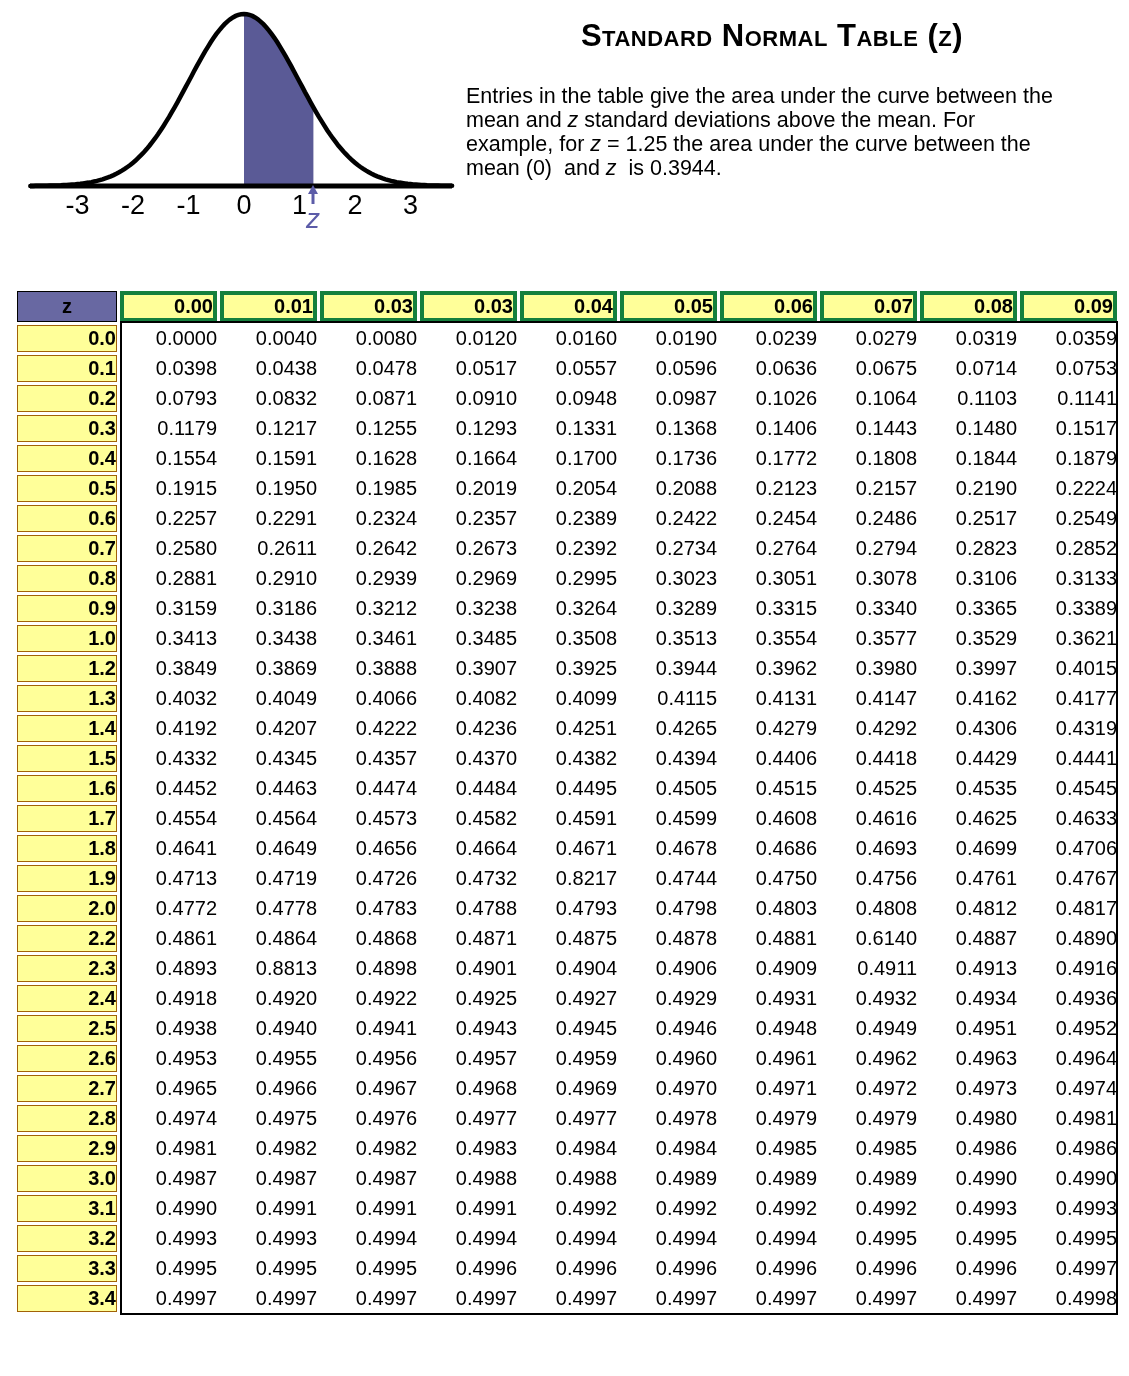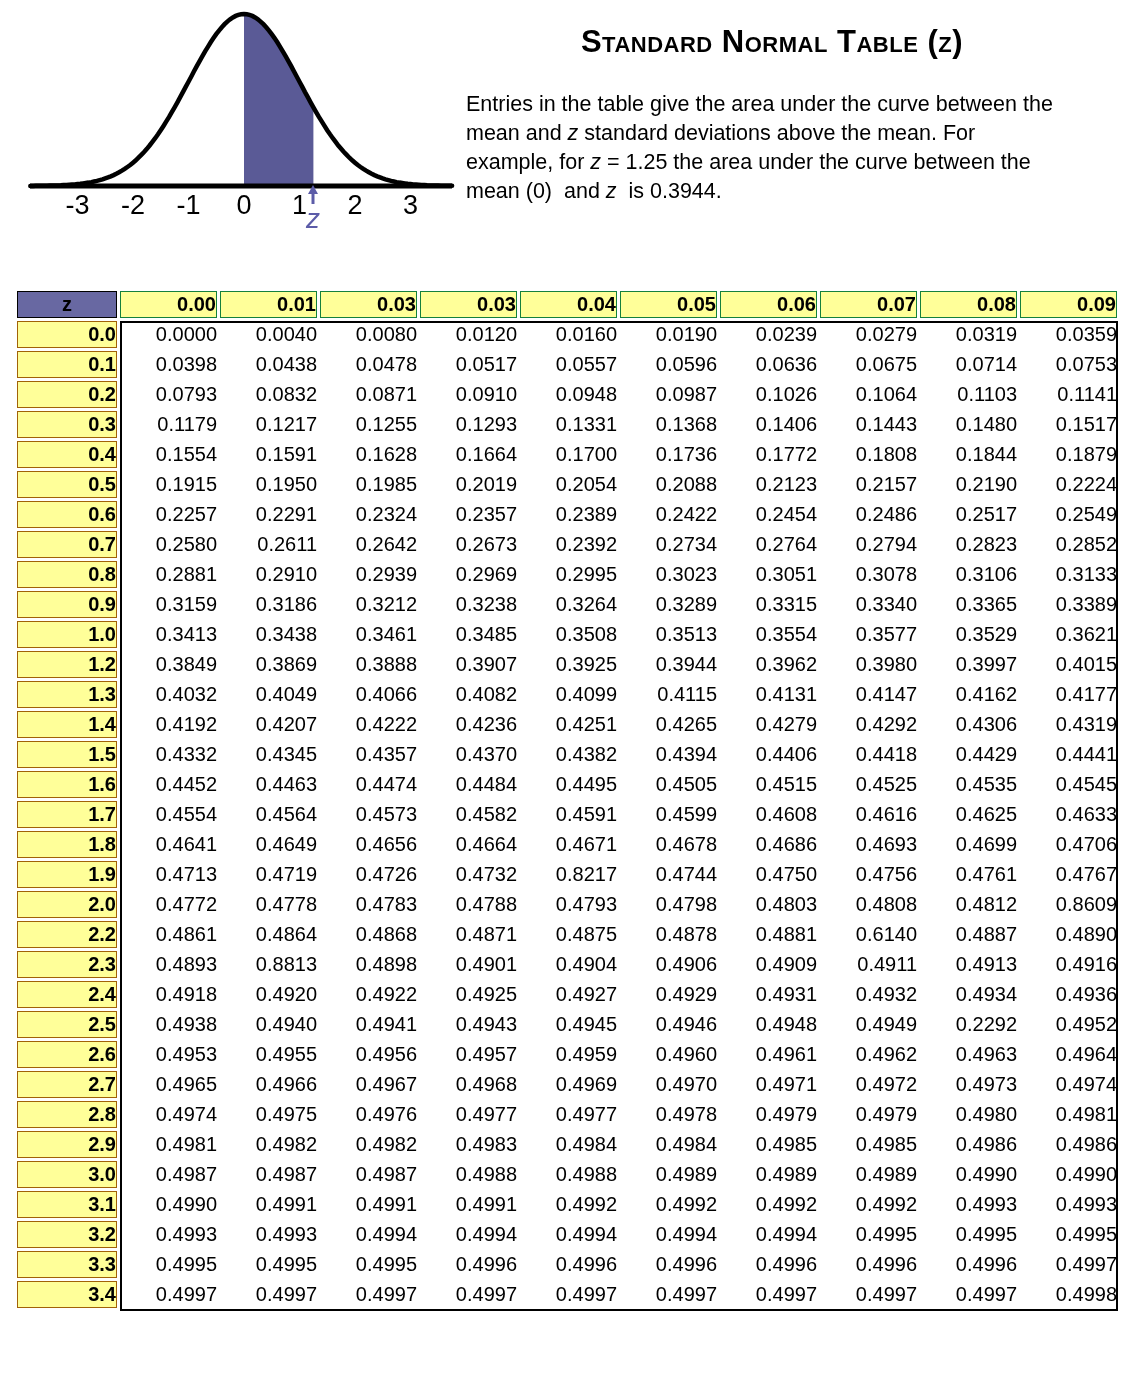--- a/index.html
+++ b/index.html
@@ -11,43 +11,43 @@
   }
   *{box-sizing:border-box;}
   html,body{margin:0;padding:0;}
   body{
     width:1129px;height:1376px;overflow:hidden;background:#ffffff;
     font-family:"Liberation Sans","DejaVu Sans",sans-serif;color:#000;
     position:relative;
   }
   .top-section{position:relative;width:1129px;height:288px;}
   .curve-figure{position:absolute;left:0;top:0;width:470px;height:240px;}
-  .title-block{position:absolute;left:462px;top:24px;width:620px;}
+  .title-block{position:absolute;left:462px;top:18px;width:620px;}
   .page-title{
     margin:0;text-align:center;font-size:31px;font-weight:bold;
     font-variant:small-caps;letter-spacing:0.5px;white-space:nowrap;
   }
   .table-description{
-    margin:30px 0 0 4px;width:592px;font-size:21.5px;line-height:29px;
+    margin:30px 0 0 4px;width:592px;font-size:21.5px;line-height:24px;
   }
   .table-wrap{position:relative;margin-left:14px;width:1106px;}
   table.z-table{
     table-layout:fixed;border-collapse:separate;border-spacing:3px;
     width:1106px;
   }
   table.z-table th,table.z-table td{
     height:27px;padding:0;font-size:20px;overflow:hidden;white-space:nowrap;
   }
   th.corner{
     width:100px;height:30px;background:var(--header-bg);
     border:1px solid #000;text-align:center;font-size:22px;font-weight:bold;
   }
   th.col-h{
     width:97px;height:30px;background:var(--label-bg);
-    border:1px solid #15803d;text-align:right;padding-right:12px;
+    border:4px solid #15803d;text-align:right;padding-right:12px;
     font-size:21px;font-weight:bold;
   }
   th.row-h{
     background:var(--label-bg);border:1px solid #a16207;
     text-align:right;padding-right:7px;font-size:21px;font-weight:bold;
   }
   td.val{
     background:#fff;text-align:right;padding-right:17px;font-size:20px;
   }
   .data-frame{
@@ -353,21 +353,21 @@
           <th class="row-h">2.0</th>
           <td class="val">0.4772</td>
           <td class="val">0.4778</td>
           <td class="val">0.4783</td>
           <td class="val">0.4788</td>
           <td class="val">0.4793</td>
           <td class="val">0.4798</td>
           <td class="val">0.4803</td>
           <td class="val">0.4808</td>
           <td class="val">0.4812</td>
-          <td class="val">0.8609</td>
+          <td class="val">0.4817</td>
         </tr>
         <tr>
           <th class="row-h">2.2</th>
           <td class="val">0.4861</td>
           <td class="val">0.4864</td>
           <td class="val">0.4868</td>
           <td class="val">0.4871</td>
           <td class="val">0.4875</td>
           <td class="val">0.4878</td>
           <td class="val">0.4881</td>
@@ -404,21 +404,21 @@
         <tr>
           <th class="row-h">2.5</th>
           <td class="val">0.4938</td>
           <td class="val">0.4940</td>
           <td class="val">0.4941</td>
           <td class="val">0.4943</td>
           <td class="val">0.4945</td>
           <td class="val">0.4946</td>
           <td class="val">0.4948</td>
           <td class="val">0.4949</td>
-          <td class="val">0.2292</td>
+          <td class="val">0.4951</td>
           <td class="val">0.4952</td>
         </tr>
         <tr>
           <th class="row-h">2.6</th>
           <td class="val">0.4953</td>
           <td class="val">0.4955</td>
           <td class="val">0.4956</td>
           <td class="val">0.4957</td>
           <td class="val">0.4959</td>
           <td class="val">0.4960</td>

